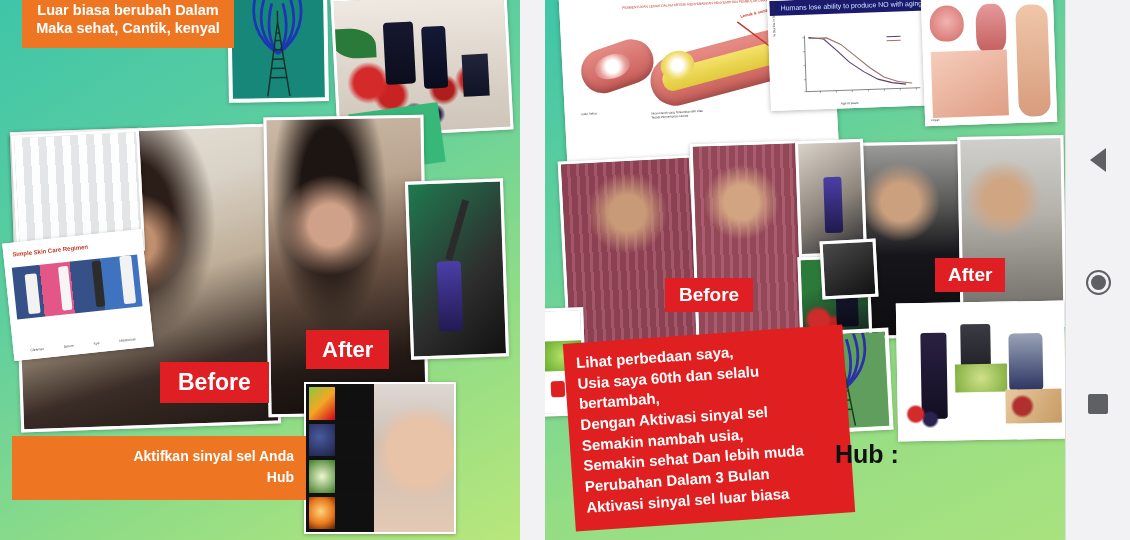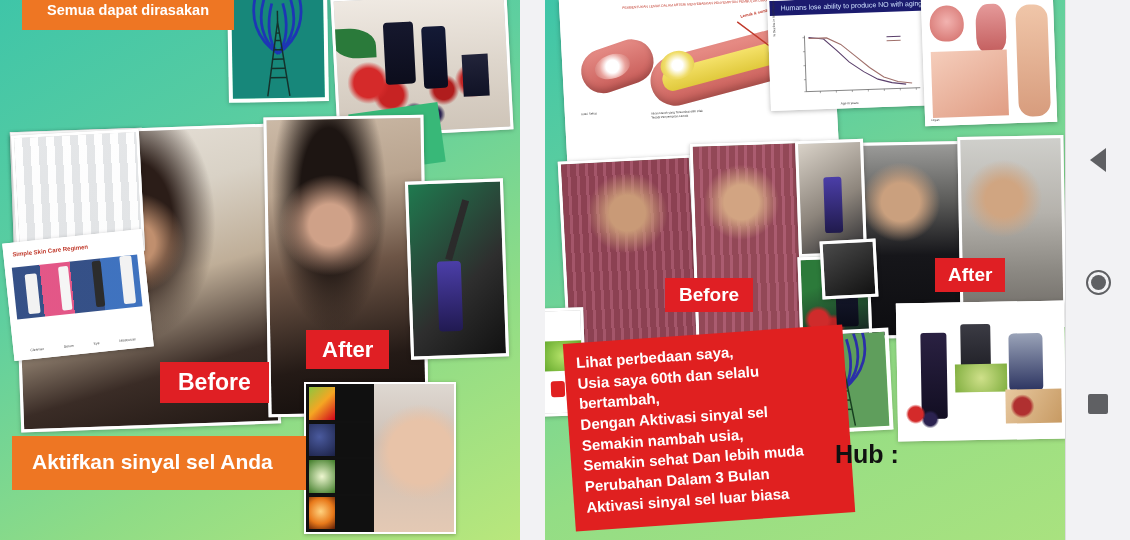--- a/index.html
+++ b/index.html
@@ -196,21 +196,22 @@
       <div class="ph" style="left:408px; top:180px; width:98px; height:178px; transform:rotate(-2deg); z-index:4;">
         <div class="inner f-greenblk"></div>
         <div style="position:absolute; left:26px; top:78px; width:24px; height:70px; border-radius:4px;
                     background:linear-gradient(180deg,#4b3ea8,#211a52);"></div>
         <div style="position:absolute; left:44px; top:16px; width:7px; height:62px; background:#2b2b2b; transform:rotate(18deg);"></div>
       </div>
 
       <div style="position:absolute; left:352px; top:108px; width:90px; height:60px; background:#38b878; transform:rotate(-8deg); z-index:2;"></div>
 
       <div class="cap cap-orange" style="left:22px; top:-12px; width:212px; padding:14px 10px 10px; font-size:14.5px; text-align:center; z-index:8;">
-        <div>Semua dapat dirasakan</div>
+        <div>Luar biasa berubah Dalam</div>
+        <div>Maka sehat, Cantik, kenyal</div>
       </div>
 
       <div class="cap cap-redpill" style="left:306px; top:330px; padding:6px 16px; font-size:22px; z-index:9;">After</div>
 
       <div class="cap cap-redpill" style="left:160px; top:362px; padding:6px 18px; font-size:23px; z-index:9;">Before</div>
 
       <div class="ingr" style="left:304px; top:382px; width:152px; height:152px; z-index:7;">
         <div class="ingr-col">
           <div class="ingr-row">
             <div class="ingr-thumb" style="background:linear-gradient(135deg,#8cc63f,#f5a623 50%,#d0021b);"></div>
@@ -225,22 +226,23 @@
             <div class="ingr-txt">&nbsp;</div>
           </div>
           <div class="ingr-row">
             <div class="ingr-thumb" style="background:radial-gradient(circle at 45% 45%,#ffd27f,#e8791a 55%,#5a1a05);"></div>
             <div class="ingr-txt">&nbsp;</div>
           </div>
         </div>
         <div class="ingr-face"></div>
       </div>
 
-      <div class="cap cap-orange" style="left:12px; top:436px; width:294px; padding:10px 20px 12px; font-size:21px; line-height:1.5; z-index:8;">
+      <div class="cap cap-orange" style="left:12px; top:436px; width:294px; padding:10px 12px 12px; font-size:14px; line-height:1.5; z-index:8;text-align:right;">
         <div>Aktifkan sinyal sel Anda</div>
+        <div>Hub</div>
       </div>
     </div>
 
     <div id="gap"></div>
 
     <div class="pane" id="paneB">
       <div class="bg-grad-b"></div>
 
       <div class="slide" style="left:18px; top:-8px; width:272px; height:168px; transform:rotate(-3deg);">
         <div style="position:absolute; left:12px; top:8px; right:10px; font-size:3.4px; color:#c0392b; text-align:center; line-height:1.3;">

